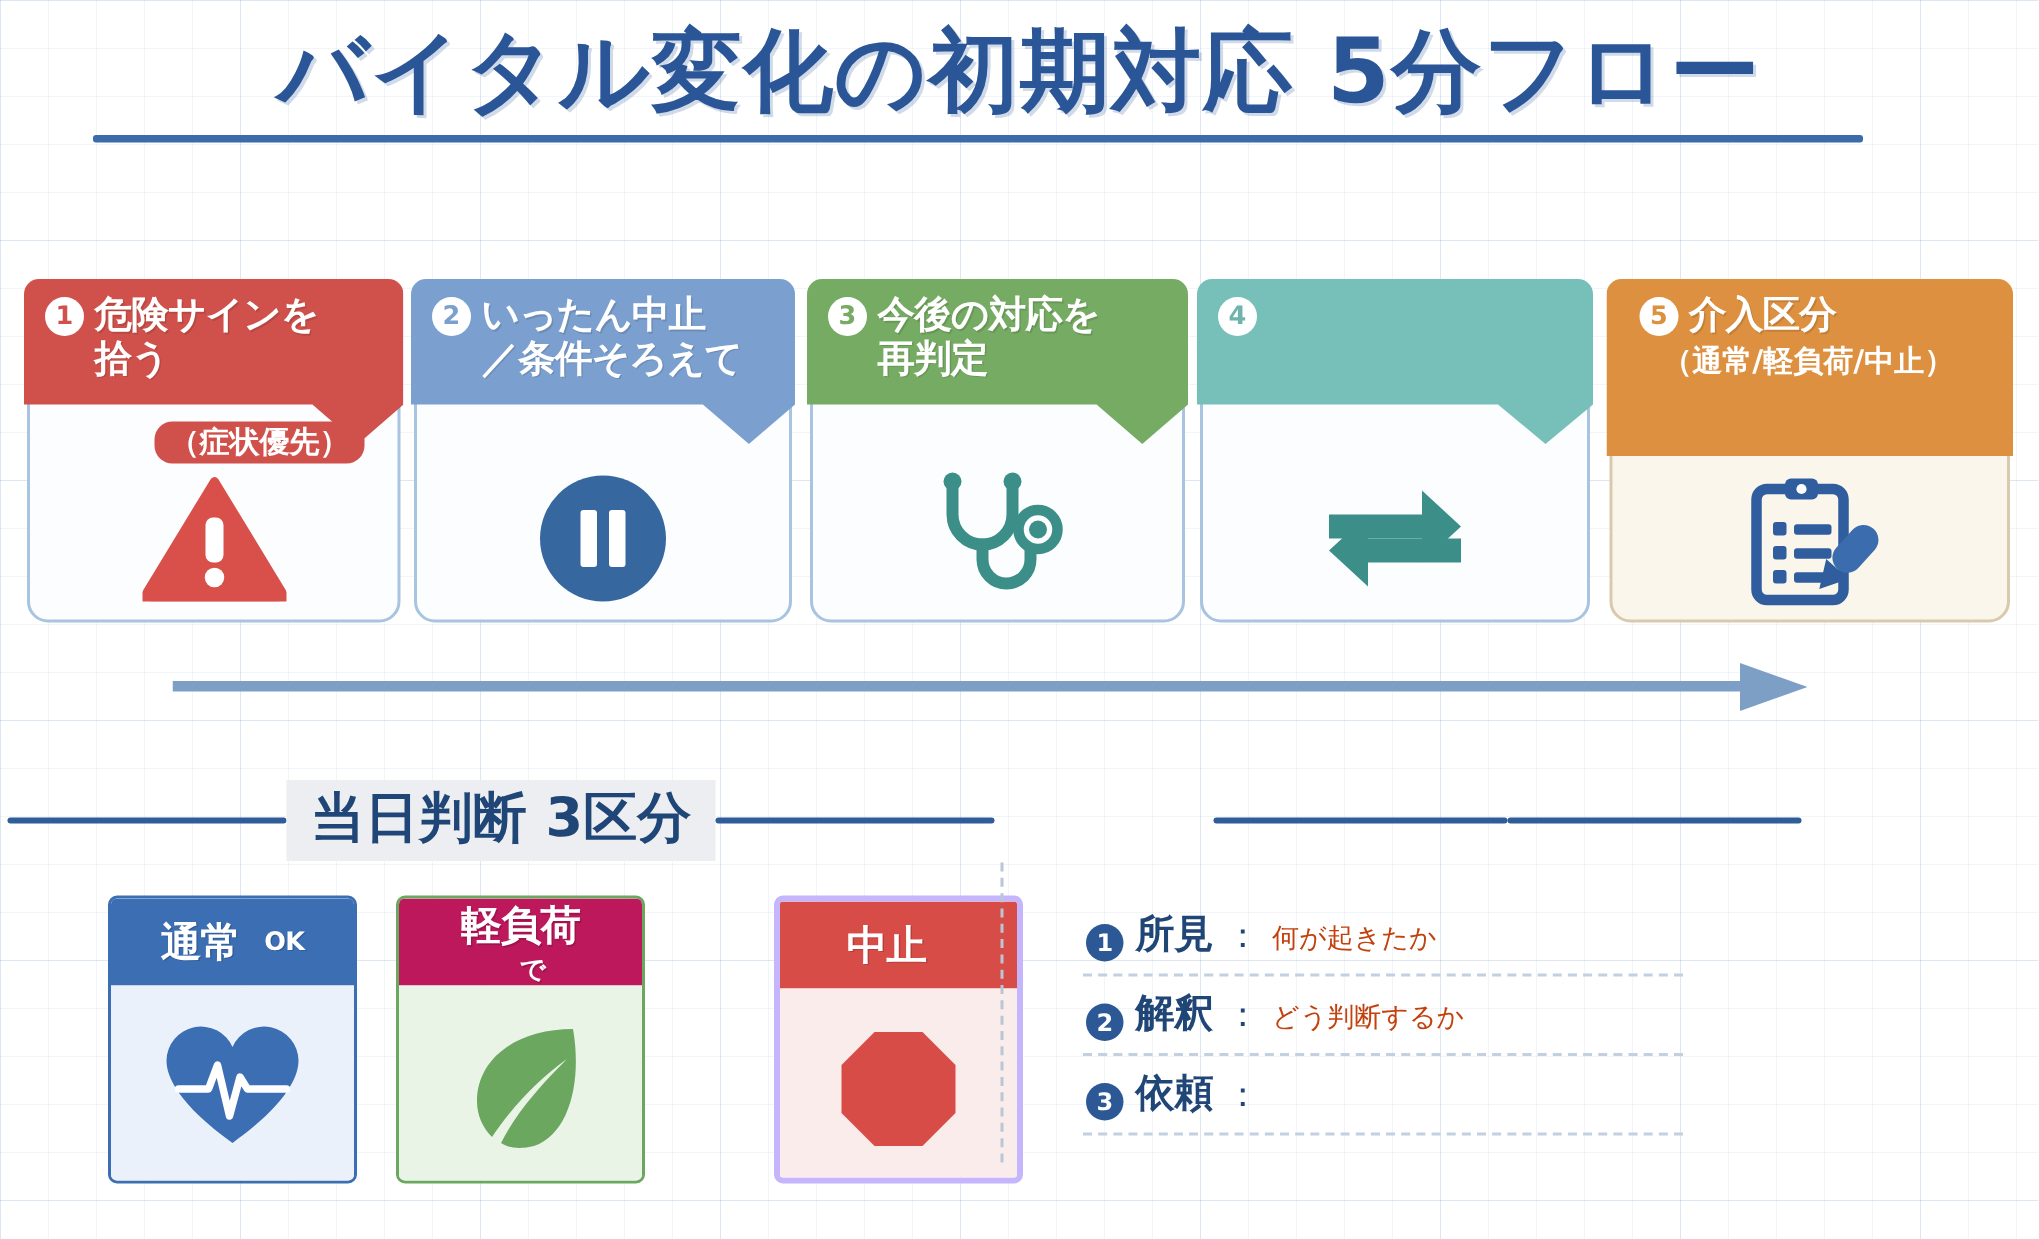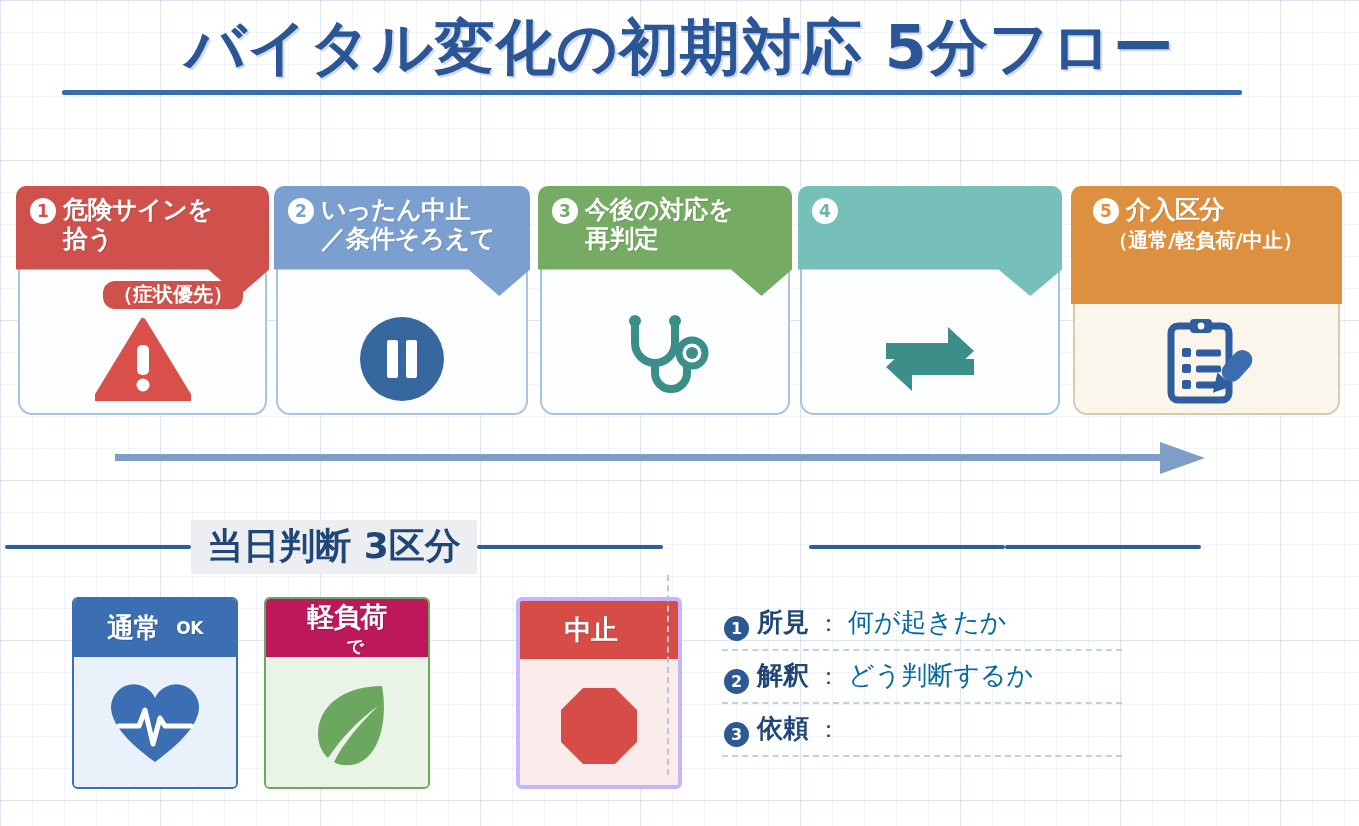--- a/index.html
+++ b/index.html
@@ -114,21 +114,21 @@
   }
   .rrow:first-child{border-top:none;}
   .rnum{
     flex:0 0 auto;width:25px;height:25px;border-radius:50%;
     background:#2c5896;color:#fff;font-size:16px;font-weight:bold;
     display:flex;align-items:center;justify-content:center;
     transform:translateY(3px);
   }
   .rkey{font-size:26px;font-weight:bold;color:#1f4676;white-space:nowrap;}
   .rsep{font-size:23px;color:#1f4676;}
-  .rval{font-size:26px;color:#0369a1;white-space:nowrap;}
+  .rval{font-size:18px;color:#c2410c;white-space:nowrap;}
 </style>
 </head>
 <body>
 
 <div class="grid-bg"></div>
 
 <div class="stage">
 
   <div class="title">バイタル変化の初期対応 5分フロー</div>
   <div class="title-rule"></div>

